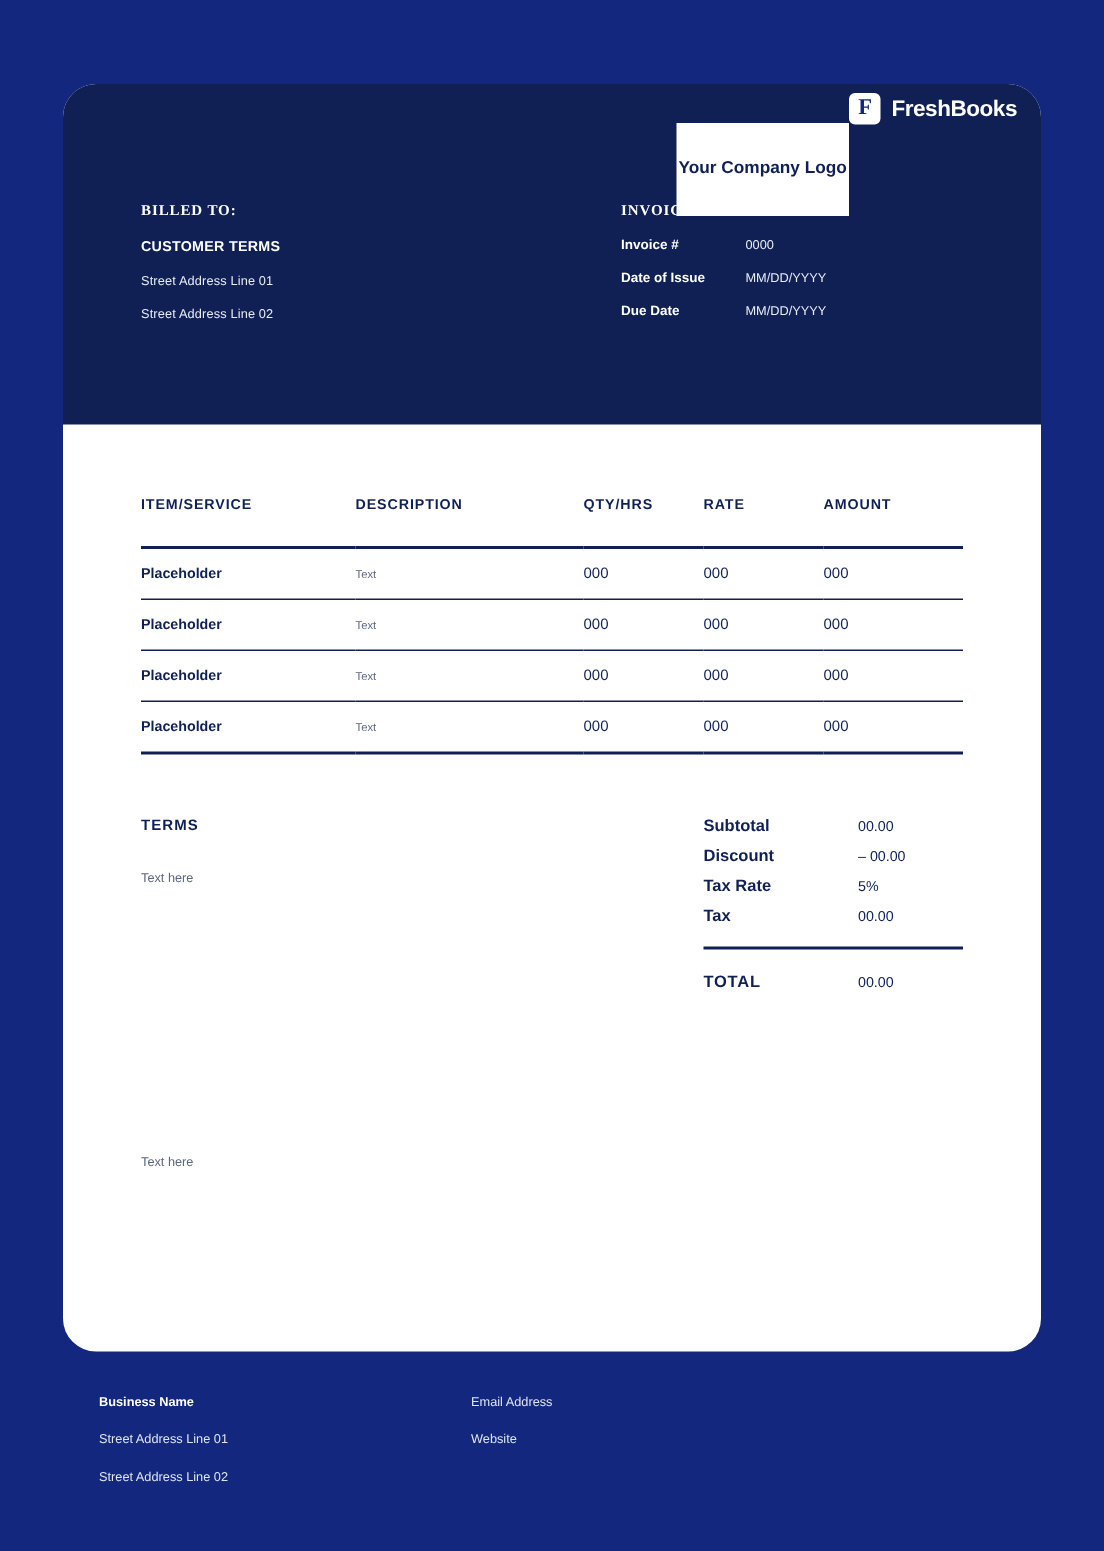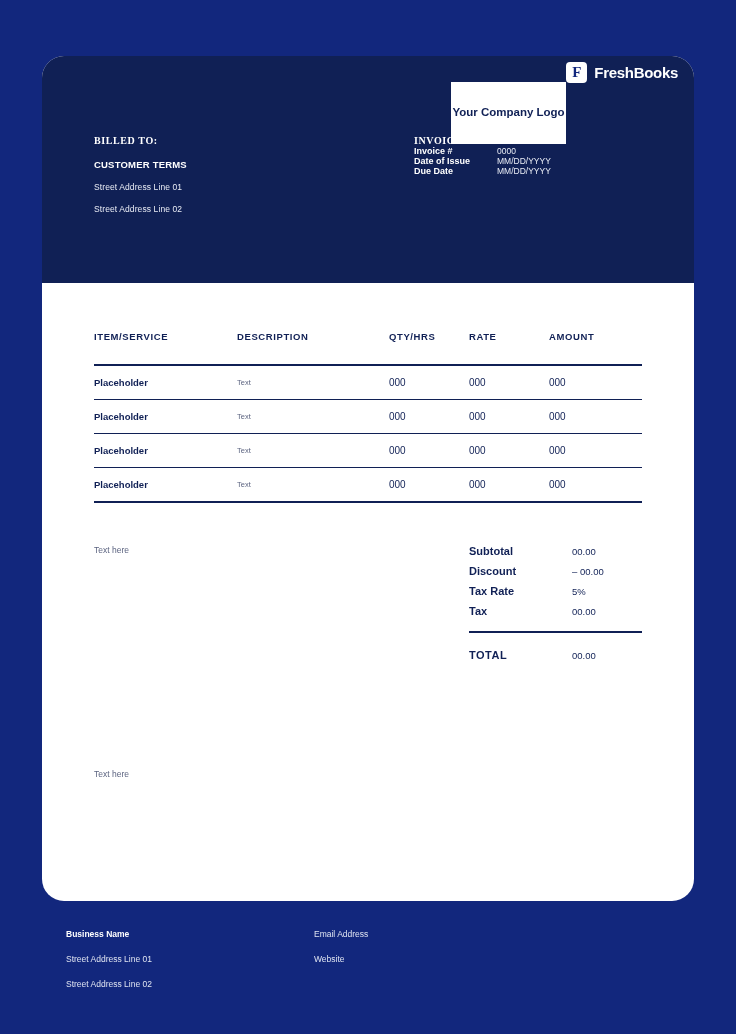--- a/index.html
+++ b/index.html
@@ -75,21 +75,21 @@
     letter-spacing: 0.2px;
   }
   .addr {
     color: #e9ecf5;
     font-size: 8.5px;
     margin-top: 12px;
     letter-spacing: 0.1px;
   }
   .det-row {
     display: flex;
-    margin-top: 0;
+    margin-top: 12px;
     align-items: baseline;
   }
   .det-row:first-of-type { margin-top: 13px; }
   .det-key {
     color: #ffffff;
     font-size: 9px;
     font-weight: bold;
     width: 83px;
   }
   .det-val {
@@ -137,20 +137,21 @@
   .terms-col { width: 375px; }
   .block-label {
     color: #102055;
     font-size: 10px;
     font-weight: bold;
     letter-spacing: 0.7px;
   }
   .block-text {
     color: #5c6480;
     font-size: 8.5px;
+    margin-top: 24px;
   }
   .totals-col { flex: 1; }
   .tot-row {
     display: flex;
     align-items: baseline;
     margin-bottom: 8px;
   }
   .tot-key {
     color: #102055;
     font-size: 11px;
@@ -290,20 +291,21 @@
           <td class="cell-desc">Text</td>
           <td class="cell-num">000</td>
           <td class="cell-num">000</td>
           <td class="cell-num">000</td>
         </tr>
       </tbody>
     </table>
 
     <div class="lower">
       <div class="terms-col">
+        <div class="block-label">TERMS</div>
         <div class="block-text">Text here</div>
       </div>
 
       <div class="totals-col">
         <div class="tot-row">
           <div class="tot-key">Subtotal</div>
           <div class="tot-val">00.00</div>
         </div>
         <div class="tot-row">
           <div class="tot-key">Discount</div>

